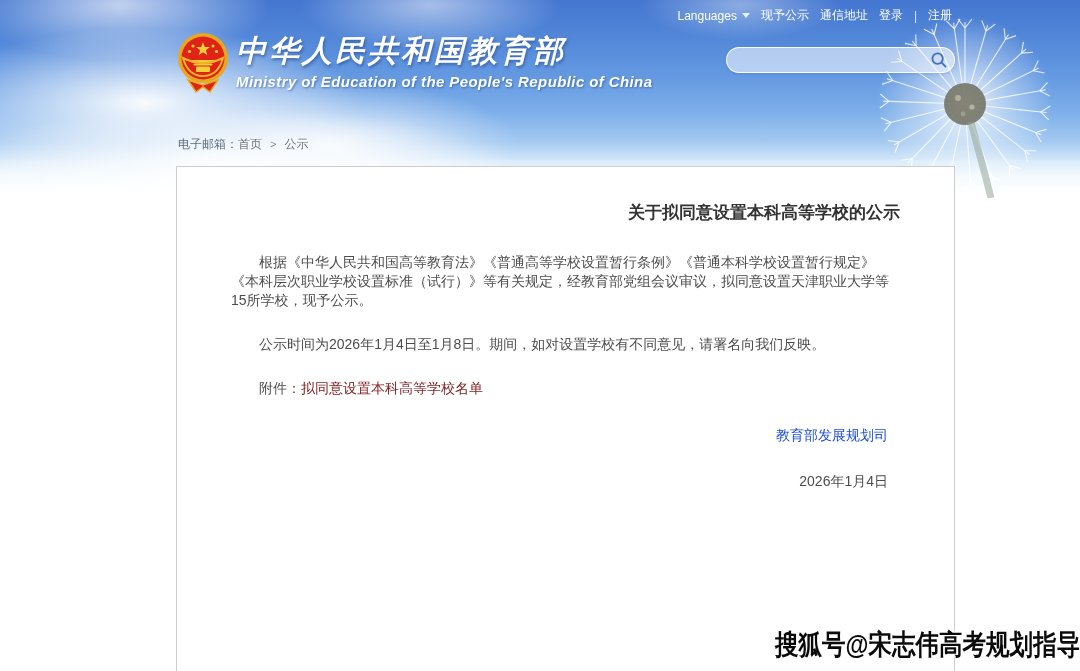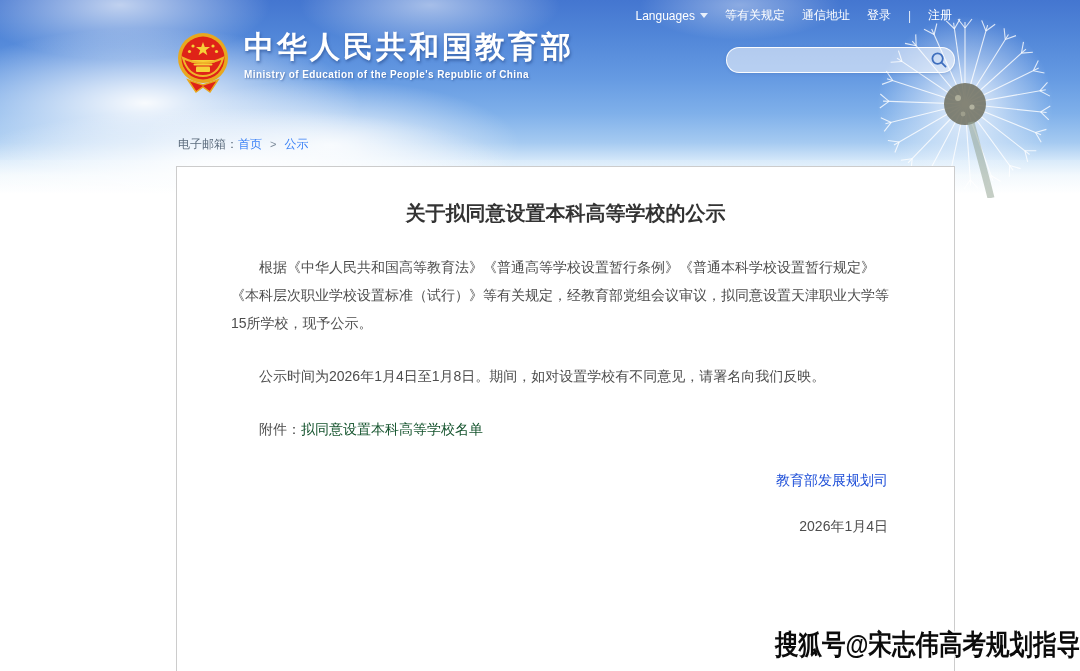--- a/index.html
+++ b/index.html
@@ -26,71 +26,71 @@
   .c3 { left:-50px; top:108px; width:560px; height:120px; }
   .c4 { left:300px; top:-40px; width:260px; height:90px;  opacity:.55; }
   .c5 { left:640px; top:-30px; width:200px; height:70px;  opacity:.4; }
   .c6 { left:-30px; top:-50px; width:300px; height:110px; opacity:.7; }
 
   .dandelion { position:absolute; right:0; top:8px; z-index:1; pointer-events:none; }
 
   
   .topbar {
     position:absolute; top:7px; right:128px; z-index:3;
-    display:flex; align-items:center; gap:17px;
+    display:flex; align-items:center; gap:11px;
     color:#ffffff; font-size:12px;
   }
   .topbar span { cursor:pointer; }
   .lang-wrap { display:flex; align-items:center; gap:5px; }
   .chev { width:0; height:0; border-left:4px solid transparent; border-right:4px solid transparent;
     border-top:5px solid #e8f0fb; display:inline-block; }
   .tb-div { cursor:default; opacity:.85; }
 
   
-  .brand { position:absolute; left:176px; top:30px; z-index:3; display:flex; align-items:flex-start; gap:14px; cursor:pointer; }
+  .brand { position:absolute; left:176px; top:30px; z-index:3; display:flex; align-items:center; gap:6px; cursor:pointer;font-style:italic; }
   .brand-text .cn {
     color:#ffffff; font-size:30px; font-weight:bold; letter-spacing:3px; line-height:34px;
     text-shadow:1px 2px 3px rgba(35,70,135,.6);
   }
   .brand-text .en {
-    color:#ffffff; font-size:10px; font-weight:bold; letter-spacing:.4px; margin-top:5px;
+    color:#ffffff; font-size:15px; font-weight:bold; letter-spacing:.4px; margin-top:5px;
     text-shadow:1px 1px 2px rgba(35,70,135,.55);
   }
 
   
   .search {
     position:absolute; left:726px; top:47px; z-index:3;
     width:229px; height:26px; border-radius:14px;
     background:rgba(255,255,255,.55);
     border:1px solid rgba(255,255,255,.95);
     display:flex; align-items:center; padding:0 6px 0 14px;
     box-shadow:0 1px 3px rgba(60,100,170,.25);
   }
   .search input {
     flex:1; border:none; outline:none; background:transparent; height:20px;
     font-size:13px; color:#2a4a7a;
   }
   .search .mag { display:flex; align-items:center; cursor:pointer; }
 
   
   .crumb { position:absolute; left:178px; top:136px; z-index:3; font-size:12px; color:#5c6c7d; }
-  .crumb a { color:#3b82f6; text-decoration:none; cursor:pointer; }
+  .crumb a { color:#737373; text-decoration:none; cursor:pointer; }
   .crumb .sep { margin:0 8px; font-size:11px; color:#7b8a99; }
 
   
   .panel {
     position:absolute; left:176px; top:166px; z-index:4;
     width:779px; height:560px;
     background:#ffffff; border:1px solid #cccccc;
     padding:34px 54px 0 54px;
   }
-  .art-title { text-align:center; font-size:20px; font-weight:bold; color:#333333; line-height:24px; }
-  .panel p { font-size:14px; color:#4d4d4d; line-height:28px; text-indent:2em; margin-top:25px; }
+  .art-title { text-align:right; font-size:17px; font-weight:bold; color:#333333; line-height:24px; }
+  .panel p { font-size:14px; color:#4d4d4d; line-height:19px; text-indent:2em; margin-top:25px; }
   .panel p.first { margin-top:28px; }
-  .attach-link { color:#14532d; text-decoration:none; cursor:pointer; }
+  .attach-link { color:#7f1d1d; text-decoration:none; cursor:pointer; }
   .sig-block { text-align:right; padding-right:12px; }
   .sig-block .sig { display:block; font-size:14px; color:#1d4ed8; line-height:25px; margin-top:25px; }
   .sig-block .date { display:block; font-size:14px; color:#4d4d4d; line-height:25px; margin-top:21px; }
 
   
   .watermark {
     position:absolute; left:775px; top:629px; z-index:6;
     font-size:28px; font-weight:900; color:#0b0b0b; white-space:nowrap;
     letter-spacing:0; line-height:32px;
     transform:scaleX(.84); transform-origin:left center;
@@ -151,21 +151,21 @@
   <circle cx="127" cy="99" r="2.6" fill="#c6c6b0" opacity=".7"></circle>
   <circle cx="118" cy="106" r="2.4" fill="#a9a995" opacity=".7"></circle>
   <path d="M126 114 C132 138 138 158 146 190" stroke="rgba(150,165,150,.55)" stroke-width="7" fill="none"></path>
 </svg>
 
 <div class="topbar">
   <span class="lang-wrap">
     <span>Languages</span>
     <span class="chev"></span>
   </span>
-  <span>等有关规定</span>
+  <span>现予公示</span>
   <span>通信地址</span>
   <span>登录</span>
   <span class="tb-div">|</span>
   <span>注册</span>
 </div>
 
 <div class="brand">
   <svg width="54" height="64" viewBox="0 0 54 64">
     <circle cx="27" cy="28" r="25" fill="#e8a81e"></circle>
     <circle cx="27" cy="28" r="21.5" fill="#df2318"></circle>

